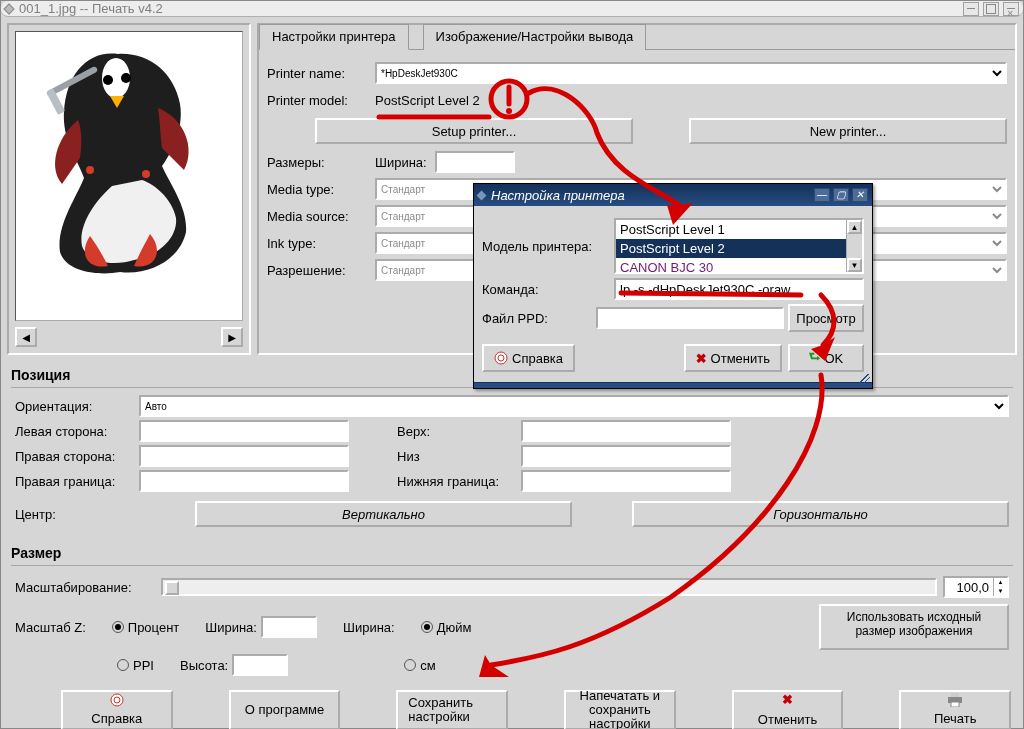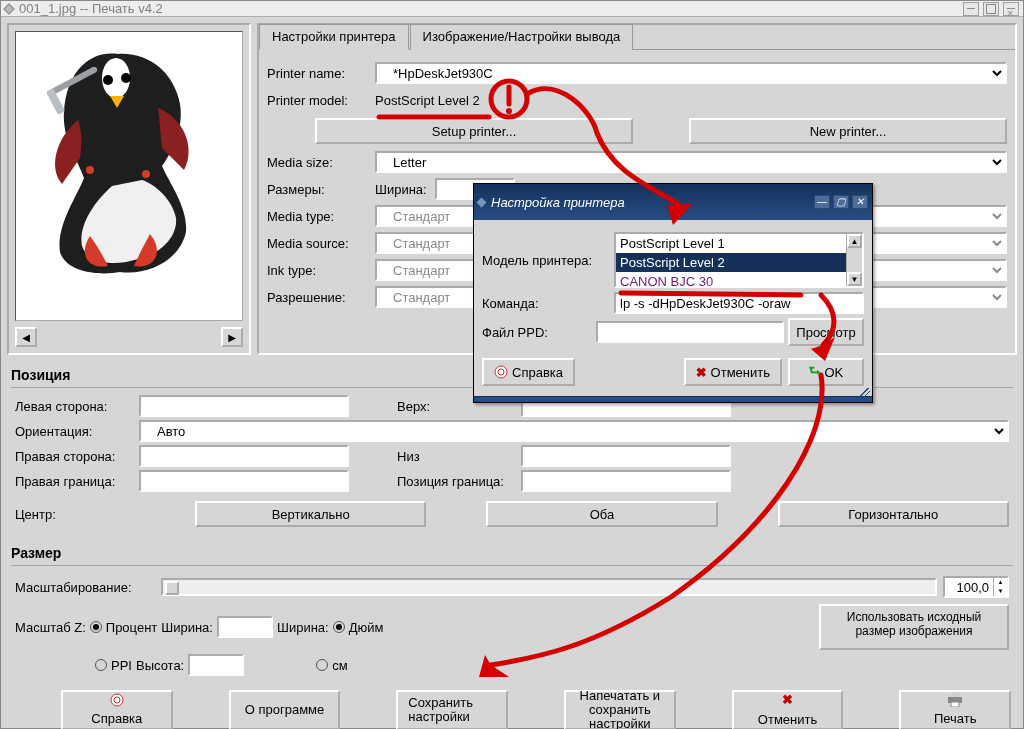--- a/index.html
+++ b/index.html
@@ -19,20 +19,21 @@
     display: flex; flex-direction: column;
   }
   .titlebar {
     height: 22px;
     background: #ededed;
     border-bottom: 1px solid #b0b0b0;
     display: flex; align-items: center;
     padding: 0 4px;
     color: #808080;
     font-size: 13px;
+    border-radius: 7px;
   }
   .titlebar .diamond {
     width: 8px; height: 8px; transform: rotate(45deg);
     background: #bbb; border: 1px solid #888;
     margin-right: 6px;
   }
   .titlebar .spacer { flex: 1; }
   .titlebar .tbtn {
     width: 16px; height: 14px;
     border: 1px solid #a0a0a0;
@@ -78,20 +79,21 @@
     border: 2px outset #fff;
     background:#d6d6d6;
     display:flex; align-items:center; justify-content:center;
     font-size: 10px;
   }
 
   .tab-panel { flex:1; border: 2px inset #fff; padding-top: 0;}
   .tab-strip {
     display:flex;
     margin-top:-2px;
+    gap:13px;
   }
   .tab {
     padding: 4px 12px 5px 12px;
     border: 1px solid #999;
     border-bottom: none;
     background: #d6d6d6;
     position: relative;
     top: 1px;
     margin-right: 1px;
     font-size: 13px;
@@ -101,22 +103,22 @@
     border-top: 1px solid #999;
     padding: 8px 8px 0 8px;
   }
 
   .row { display:flex; align-items:center; margin: 3px 0; min-height: 24px; }
   .row label.lbl { width: 108px; font-size:13px; }
   select.combo, input.txt {
     border: 2px inset #fff;
     background:#fff;
     height: 22px;
-    font-size:13px;
-    padding: 1px 12px;
+    font-size:10px;
+    padding: 1px 0;
   }
   select.combo { flex:1; }
   input.txt { flex:1; }
   input.txt.disabled, select.combo.disabled { color:#8a8a8a; }
 
   .btn {
     border: 2px outset #fff;
     background:#d6d6d6;
     height: 26px;
     padding: 0 10px;
@@ -136,41 +138,41 @@
   
   .pos-grid { padding: 0 8px; }
   .pos-row { display:flex; align-items:center; margin:3px 0; gap:4px;}
   .pos-row label { width: 120px; }
   .pos-row input { width: 210px; border:2px inset #fff; background:#fff; height:22px;}
   .pos-row .gap { width: 40px; }
   .pos-row label.r { width: 120px; }
 
   .center-row { display:flex; align-items:center; margin:6px 0; gap:12px; padding:0 8px;}
   .center-row label { width:120px; }
-  .center-row .btn { flex:1; }
+  .center-row .btn { flex:1;font-style:italic; }
 
   .size-area { padding: 2px 8px; }
   .slider-row { display:flex; align-items:center; gap:6px; margin:4px 0;}
   .slider-row label { width:140px; }
   .hscale {
     flex:1; height:18px; border:2px inset #fff; background:#eee;
     position:relative;
   }
   .hscale .thumb {
     position:absolute; left:0; top:1px; width:14px; height:14px;
     border:2px outset #fff; background:#d6d6d6;
   }
   .spin {
     display:flex; border:2px inset #fff; background:#fff; height:22px;
   }
   .spin input { border:none; width:48px; text-align:right; padding:0 4px; font-size:13px;}
   .spin .arrows { width:14px; display:flex; flex-direction:column;}
   .spin .arrows div{ flex:1; border-left:1px solid #aaa; font-size:6px; text-align:center; line-height:8px;}
 
-  .scale-row { display:flex; align-items:center; gap:4px; margin:6px 0;}
+  .scale-row { display:flex; align-items:center; gap:26px; margin:6px 0;}
   .scale-row .col { display:flex; align-items:center; gap:4px;}
   .radio{ width:12px;height:12px; border-radius:50%; border:1px solid #555; display:inline-flex;align-items:center;justify-content:center;}
   .radio.sel::after{content:"";width:6px;height:6px;border-radius:50%;background:#000;}
   input.small { width:56px; border:2px inset #fff; background:#fff; height:22px; }
   .big-btn {
     width: 190px; height:46px;
     border:2px outset #fff; background:#d6d6d6;
     text-align:center; font-size:12px;
     padding:4px;
   }
@@ -190,21 +192,21 @@
   
   .modal {
     position: absolute;
     left: 472px; top: 166px;
     width: 400px;
     border: 1px solid #000;
     background:#d6d6d6;
     box-shadow: 2px 2px 3px rgba(0,0,0,.35);
   }
   .modal .m-titlebar {
-    height:36px;
+    height:22px;
     background: linear-gradient(#14315a,#274d82);
     color:#fff;
     display:flex; align-items:center;
     padding: 0 4px;
     font-size:13px;
     font-style: italic;
   }
   .modal .m-titlebar .diamond {
     width:7px;height:7px;transform:rotate(45deg);background:#7896bd;margin-right:6px;
   }
@@ -319,26 +321,20 @@
           <div class="row">
             <label class="lbl">Printer model:</label>
             <span>PostScript Level 2</span>
           </div>
 
           <div class="two-btn-row">
             <button class="btn btn-wide">Setup printer...</button>
             <button class="btn btn-wide">New printer...</button>
           </div>
 
-          <div class="row">
-            <label class="lbl">Media size:</label>
-            <select class="combo">
-              <option>Letter</option>
-            </select>
-          </div>
 
           <div class="row">
             <label class="lbl">Размеры:</label>
             <span style="width:60px;">Ширина:</span>
             <input class="txt" style="max-width: 80px;">
           </div>
 
           <div class="row">
             <label class="lbl">Media type:</label>
             <select class="combo disabled">
@@ -364,52 +360,51 @@
             </select>
           </div>
 
         </div>
       </div>
     </div>
 
     <div class="section-title">Позиция</div>
     <hr class="sec-line">
     <div class="pos-grid">
+      <div class="pos-row">
+        <label>Ориентация:</label>
+        <select class="combo" style="flex:1">
+          <option>Авто</option>
+        </select>
+      </div>
       <div class="pos-row">
         <label>Левая сторона:</label>
         <input style="">
         <div class="gap"></div>
         <label class="r">Верх:</label>
         <input style="">
       </div>
       <div class="pos-row">
-        <label>Ориентация:</label>
-        <select class="combo" style="flex:1">
-          <option>Авто</option>
-        </select>
-      </div>
-      <div class="pos-row">
         <label>Правая сторона:</label>
         <input style="">
         <div class="gap"></div>
         <label class="r">Низ</label>
         <input style="">
       </div>
       <div class="pos-row">
         <label>Правая граница:</label>
         <input style="">
         <div class="gap"></div>
-        <label class="r">Позиция граница:</label>
+        <label class="r">Нижняя граница:</label>
         <input style="">
       </div>
     </div>
     <div class="center-row">
       <label>Центр:</label>
       <button class="btn">Вертикально</button>
-      <button class="btn">Оба</button>
       <button class="btn">Горизонтально</button>
     </div>
 
     <div class="section-title">Размер</div>
     <hr class="sec-line">
     <div class="size-area">
       <div class="slider-row">
         <label>Масштабирование:</label>
         <div class="hscale">
           <div class="thumb" style="left:2px;"></div>

